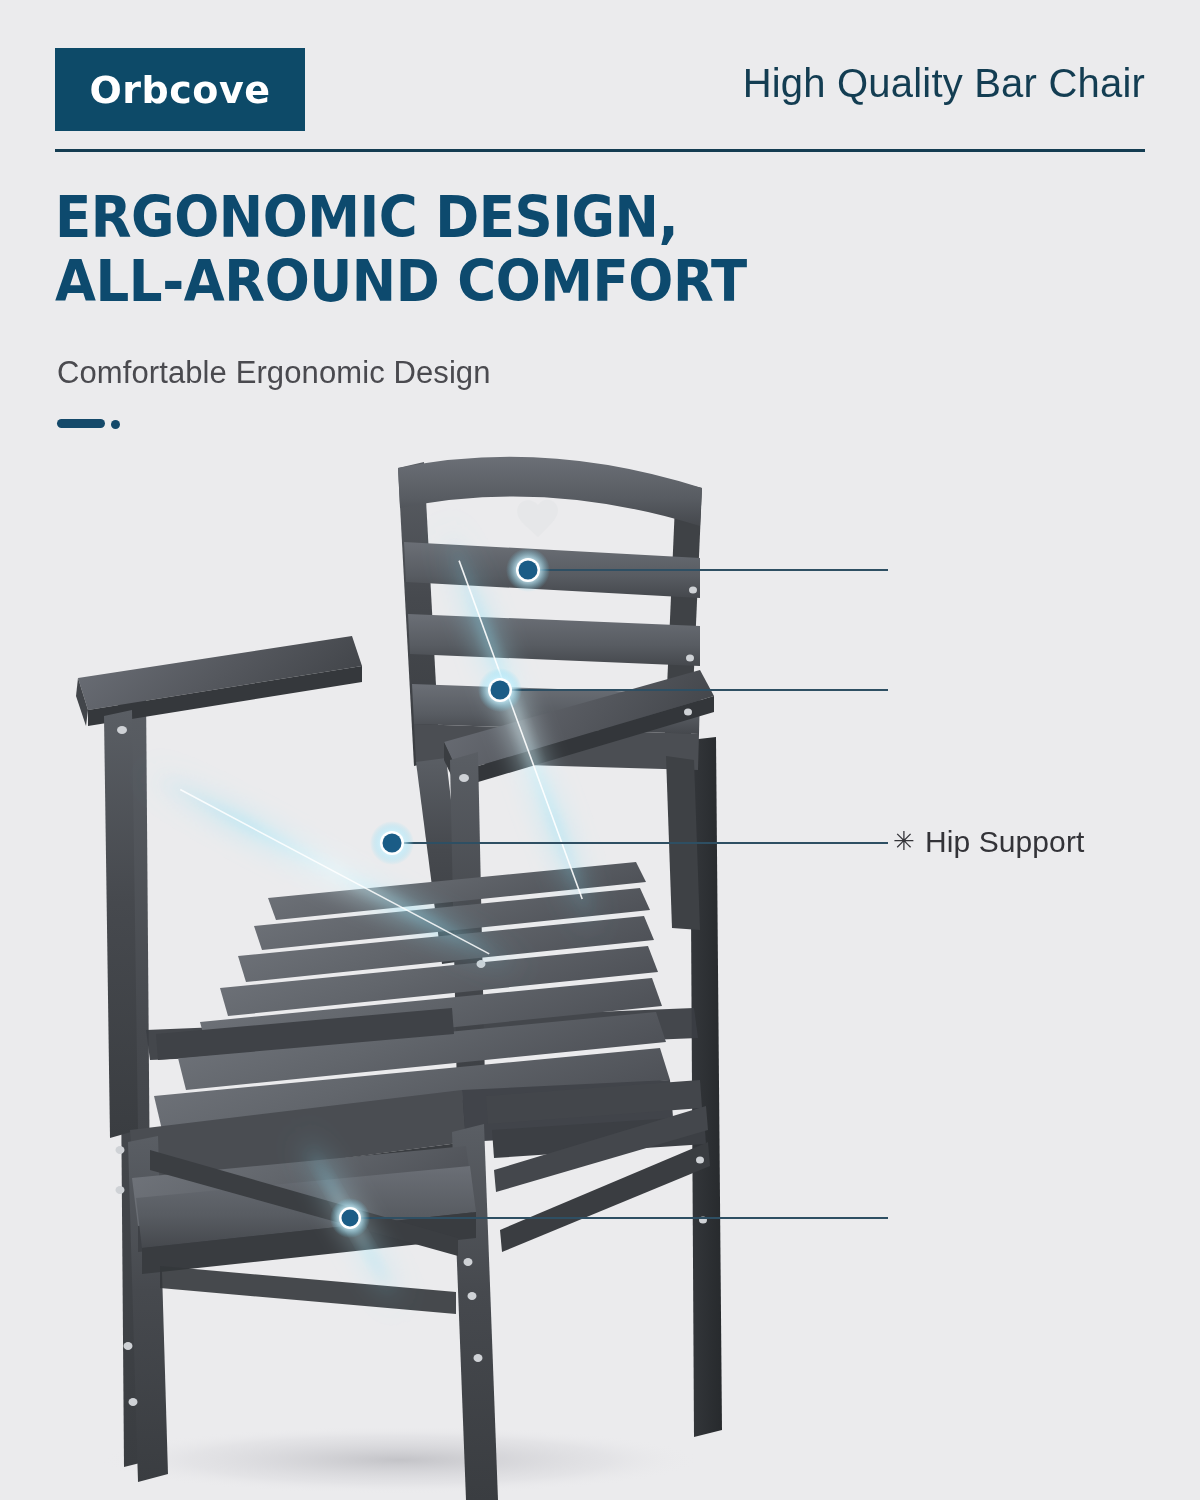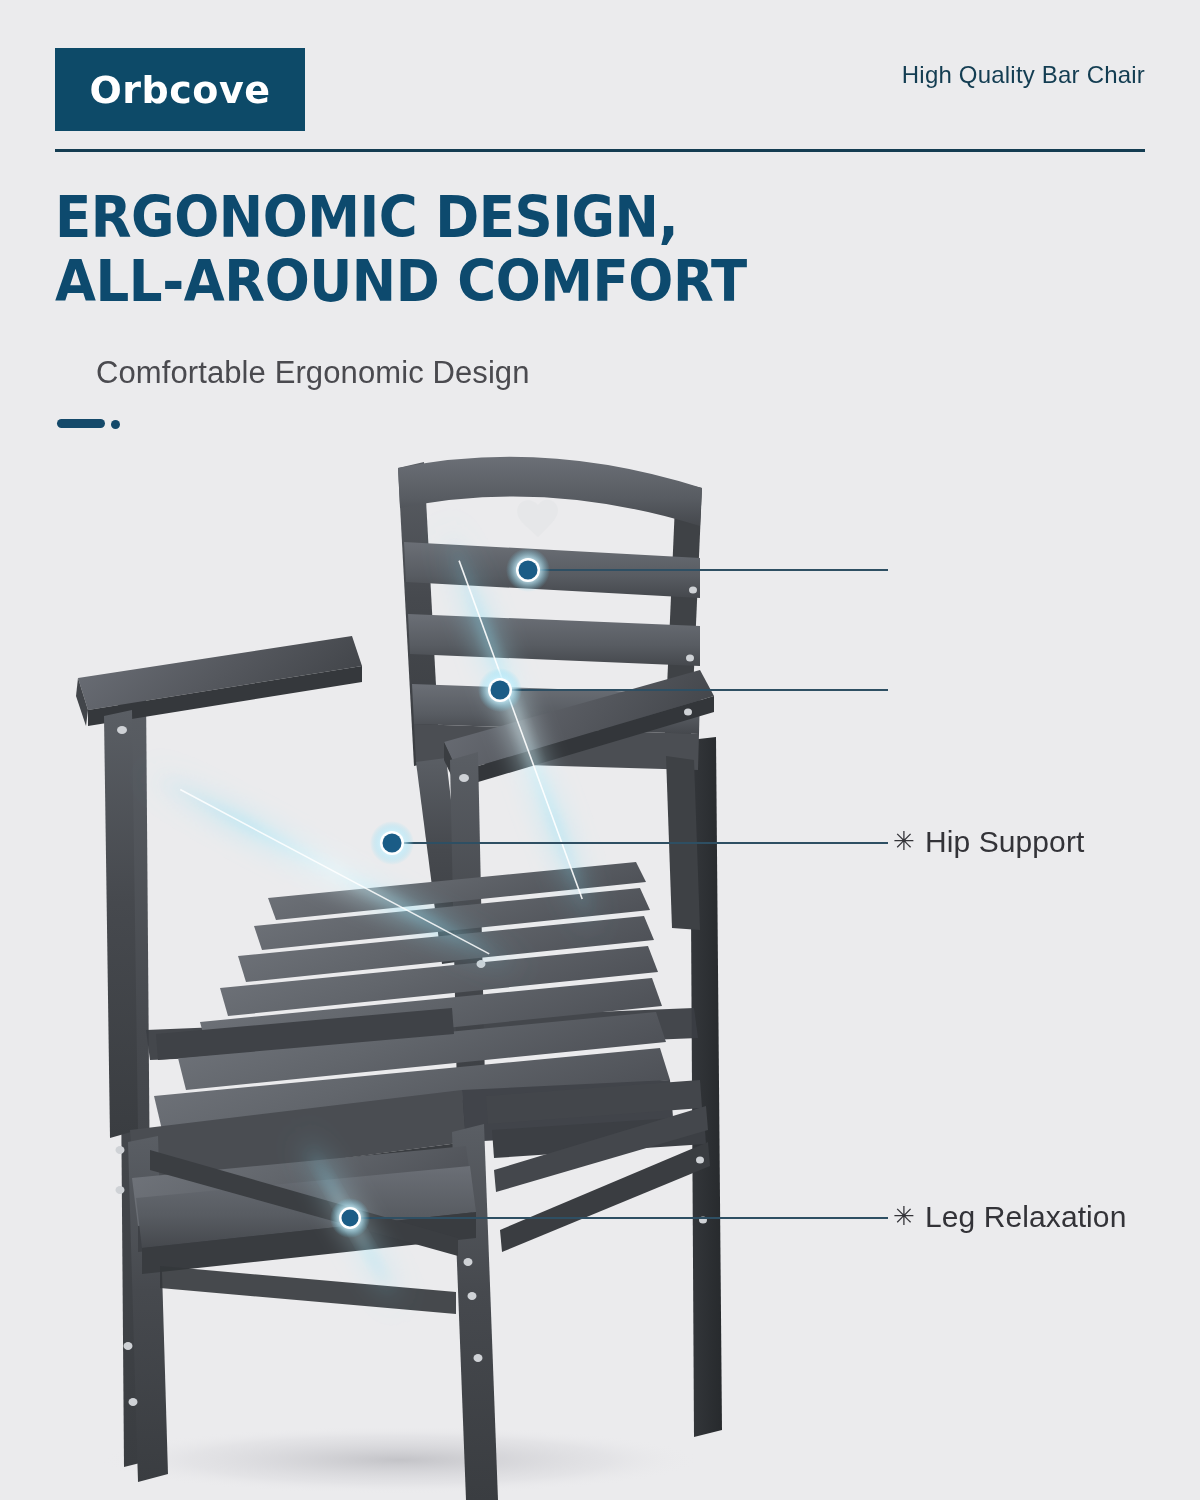--- a/index.html
+++ b/index.html
@@ -26,21 +26,21 @@
   #logo-text {
     color:#ffffff;
     font-size:38px;
     font-weight:bold;
     letter-spacing:0.5px;
     font-family:"DejaVu Sans", sans-serif;
   }
   #header-title {
     position:absolute; right:55px; top:33px;
     color:#133d52;
-    font-size:24px;
+    font-size:40px;
     font-weight:normal;
     letter-spacing:0.2px;
     white-space:nowrap;
   }
   #header-rule {
     position:absolute; left:55px; top:121px;
     width:1090px; height:3px;
     background:#143d52;
   }
 
@@ -59,21 +59,20 @@
   }
   #headline .hl-line { display:block; white-space:nowrap; }
 
   #subtitle {
     position:absolute; left:57px; top:355px;
     color:#4a4a4f;
     font-size:31px;
     font-weight:normal;
     letter-spacing:0.1px;
     white-space:nowrap;
-    margin-left:39px;
   }
   #accent-bar {
     position:absolute; left:57px; top:419px;
     width:48px; height:9px;
     border-radius:5px;
     background:#14496a;
   }
   #accent-dot {
     position:absolute; left:111px; top:420px;
     width:9px; height:9px;
@@ -329,17 +328,14 @@
       <line x1="350" y1="1218" x2="888" y2="1218" stroke="#2e4f63" stroke-width="2"></line>
       <circle cx="350" cy="1218" r="20" fill="url(#gHalo2)"></circle>
       <circle cx="350" cy="1218" r="11" fill="#ffffff"></circle>
       <circle cx="350" cy="1218" r="8.5" fill="#1a5c86"></circle>
     </g>
   </svg>
 
   <div class="callout-label" id="cl2" style="left:893px; top:825px;">
     <span class="callout-star">✳</span><span>Hip Support</span>
   </div>
-  <div class="callout-label" id="cl3" style="left:893px; top:1200px;">
-    <span class="callout-star">✳</span><span>Leg Relaxation</span>
-  </div>
 
 </div>
 
 </body></html>

